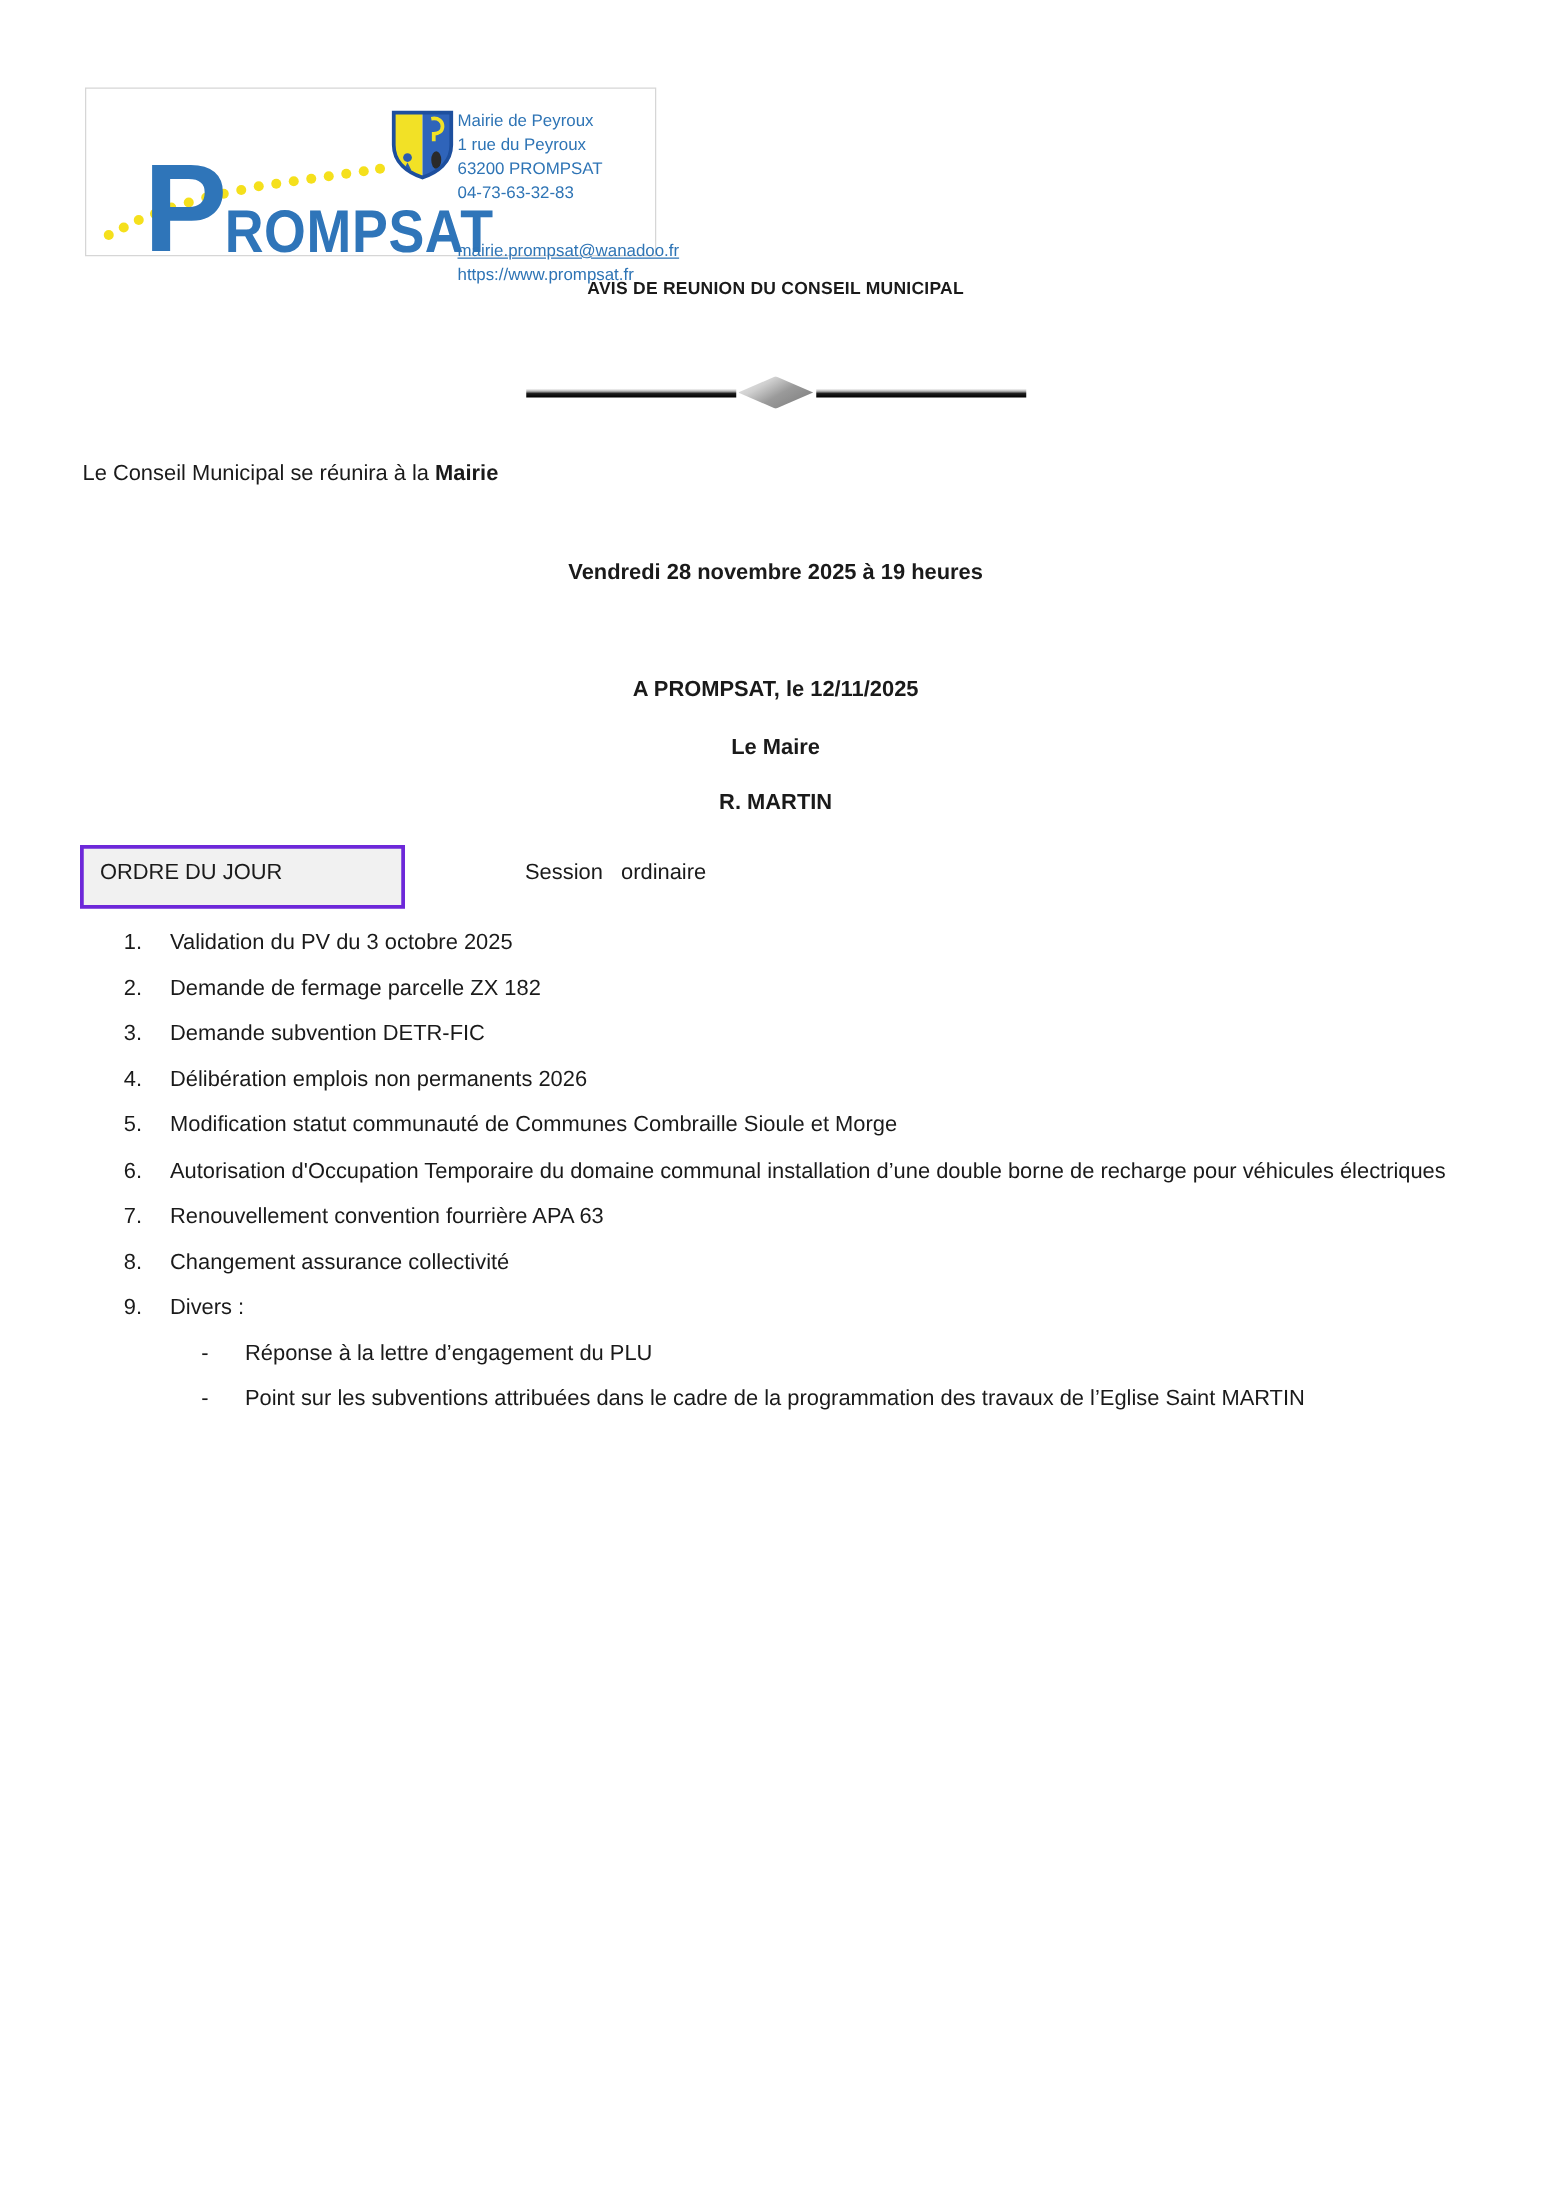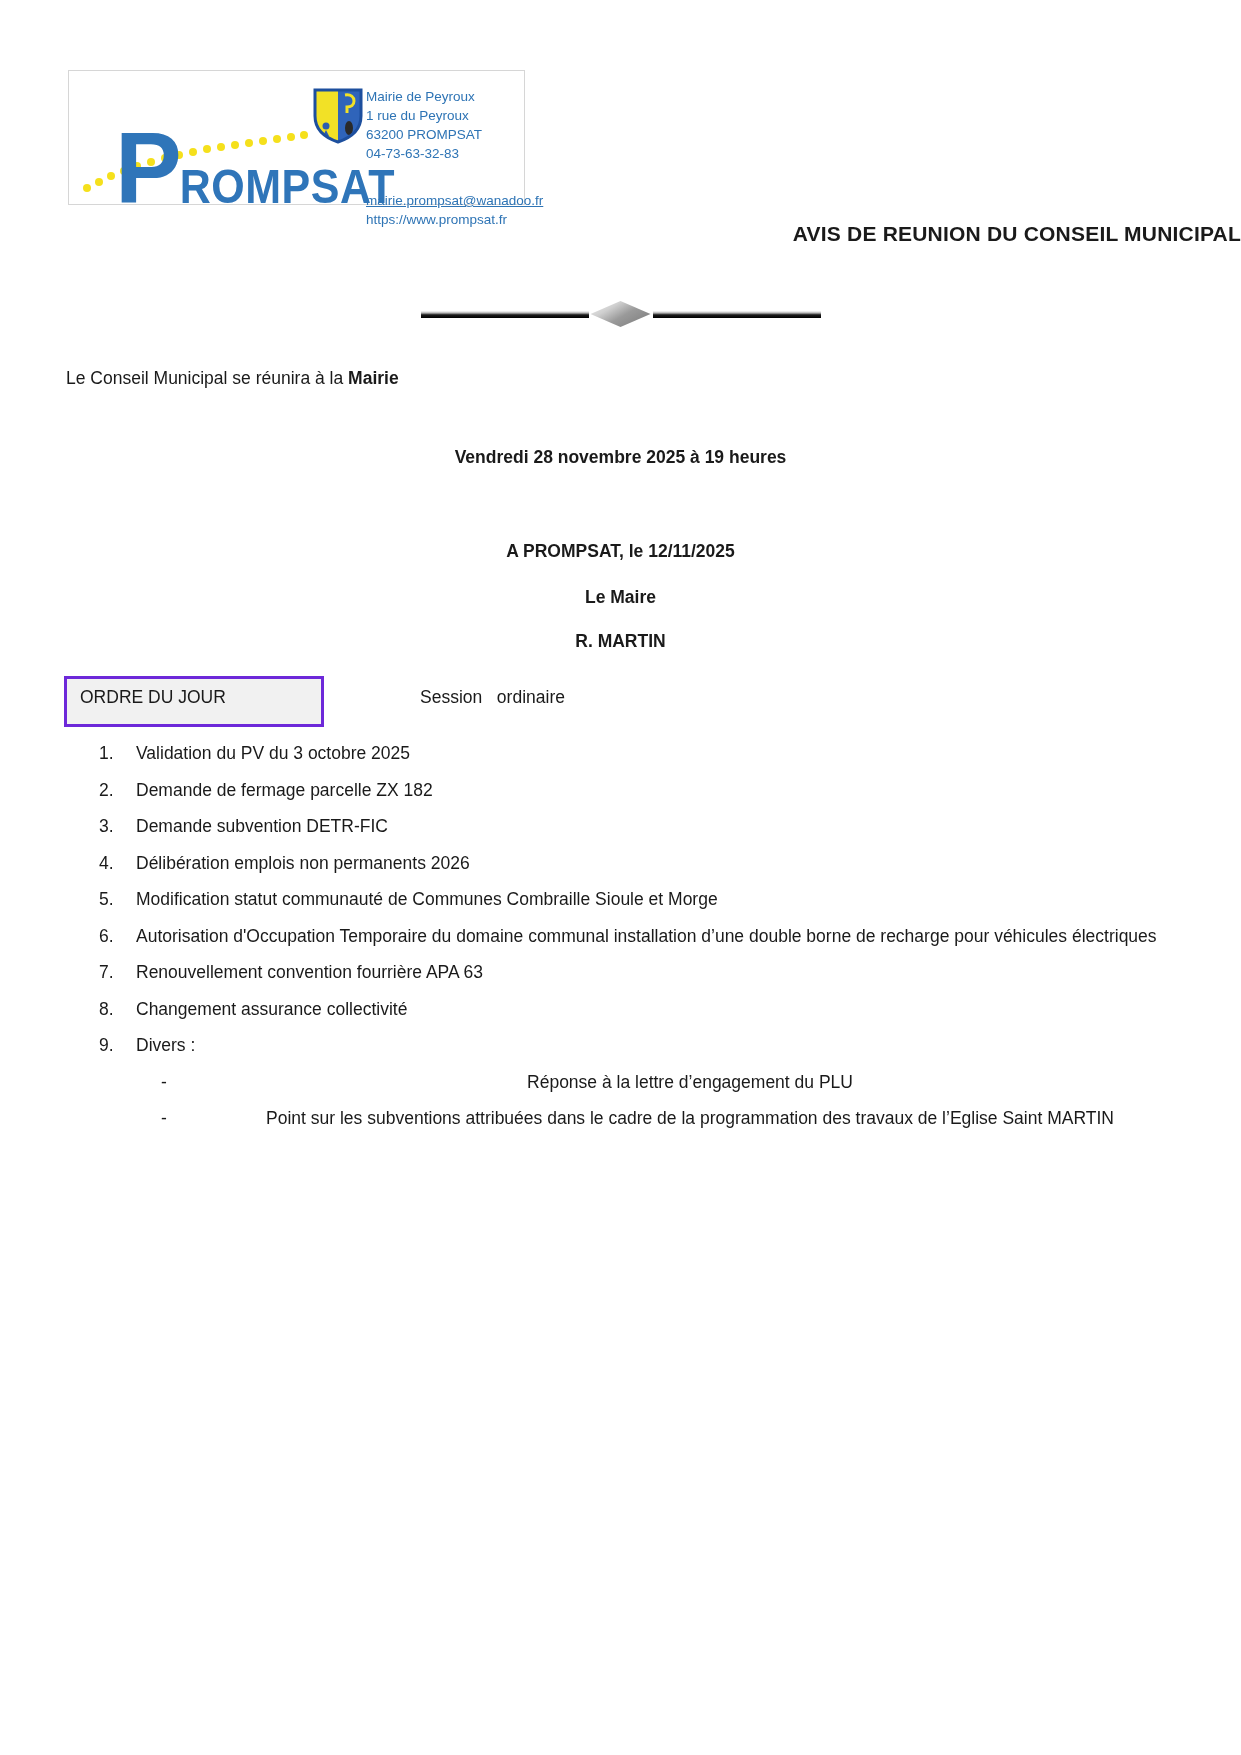--- a/index.html
+++ b/index.html
@@ -26,21 +26,21 @@
   .contact {
     position:absolute; left:297px; top:16px; width:158px;
     font-size:13.5px; line-height:19px; color:#2e74b5;
   }
   .contact .line { white-space:nowrap; }
   .contact a.email { color:#2e74b5; text-decoration:underline; white-space:nowrap; display:block;margin-top:28px; }
 
   
   .doc-title {
     position:absolute; top:222px; left:0; width:100%;
-    text-align:right; font-size:21px; font-weight:bold; letter-spacing:0.2px;
+    text-align:center; font-size:14px; font-weight:bold; letter-spacing:0.2px;
   }
   .divider {
     position:absolute; top:300px; left:50%; transform:translateX(-50%);
     width:400px; height:28px; display:flex; align-items:center; justify-content:center;
   }
   .divider .bar {
     flex:1; height:7px;
     background:linear-gradient(180deg,#fdfdfd 0%,#b5b5b5 28%,#1c1c1c 55%,#000 100%);
   }
   .divider .diamond {
@@ -68,21 +68,21 @@
     position:absolute; left:420px; top:687px; font-size:17.5px; white-space:pre;
   }
 
   
   .agenda { position:absolute; left:99px; top:735px; width:1085px; font-size:17.5px; line-height:36.5px; }
   .a-item { display:flex; }
   .a-item .num { flex:none; width:37px; }
   .a-item .txt { flex:1; }
   .sub { display:flex; margin-left:62px; }
   .sub .dash { flex:none; width:35px; }
-  .sub .txt { flex:1;text-align:center; }
+  .sub .txt { flex:1; }
 </style>
 </head>
 <body>
 
 <div class="page">
 
   <div class="logo-box">
     <div class="brand">
       <svg width="320" height="124" viewBox="0 0 320 124">
 

